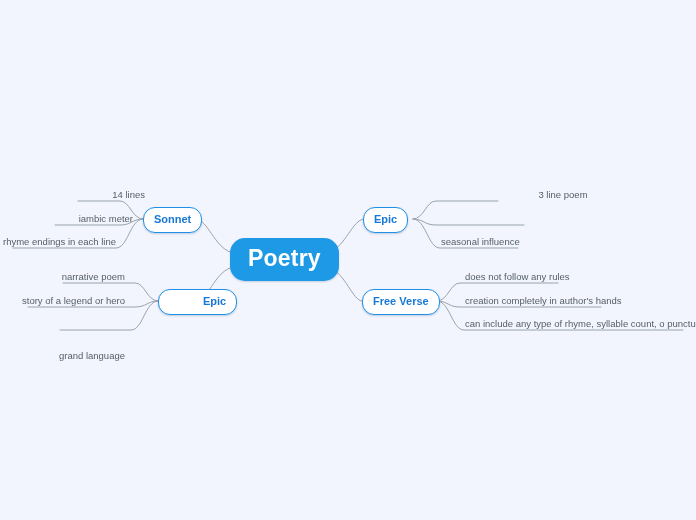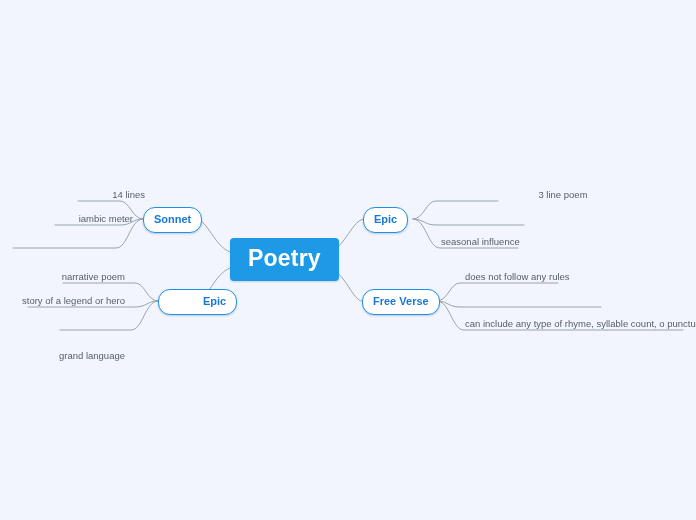--- a/index.html
+++ b/index.html
@@ -30,21 +30,21 @@
     position: absolute;
     box-sizing: border-box;
     white-space: nowrap;
   }
   
   .root {
     background: #1e99e5;
     color: #ffffff;
     font-size: 23px;
     font-weight: bold;
-    border-radius: 4px;
+    border-radius: 15px;
     padding: 9px 18px 11px 18px;
     letter-spacing: 0.2px;
     line-height: 1;
     box-shadow: 0 1px 2px rgba(20,60,120,0.20);
   }
   
   .branch {
     background: #ffffff;
     color: #1878d6;
     font-size: 11px;
@@ -105,20 +105,23 @@
 
   <div class="node branch" style="left:143px; top:207px;">
     <span>Sonnet</span>
   </div>
   <div class="node leaf l" style="left:0px; top:190px; width:112px;margin-left:36px;">
     <span>14 lines</span>
   </div>
   <div class="node leaf l" style="left:0px; top:214px; width:112px;margin-left:24px;">
     <span>iambic meter</span>
   </div>
+  <div class="node leaf l" style="left:0px; top:237px; width:112px;">
+    <span>rhyme endings in each line</span>
+  </div>
 
   <div class="node branch" style="left:363px; top:207px;">
     <span>Epic</span>
   </div>
   <div class="node leaf r" style="left:438px; top:190px; width:250px;text-align:center;">
     <span>3 line poem</span>
   </div>
   <div class="node leaf r" style="left:438px; top:237px; width:250px;">
     <span>seasonal influence</span>
   </div>
@@ -136,17 +139,20 @@
     <span>grand language</span>
   </div>
 
   <div class="node branch" style="left:362px; top:289px;">
     <span>Free Verse</span>
   </div>
   <div class="node leaf r" style="left:462px; top:272px; width:234px;">
     <span>does not follow any rules</span>
   </div>
 
+  <div class="node leaf r" style="left:462px; top:296px; width:234px;">
+    <span>creation completely in author's hands</span>
+  </div>
   <div class="node leaf r" style="left:462px; top:319px; width:234px;">
     <span>can include any type of rhyme, syllable count, o punctutation</span>
   </div>
 
 </div>
 
 </body></html>

